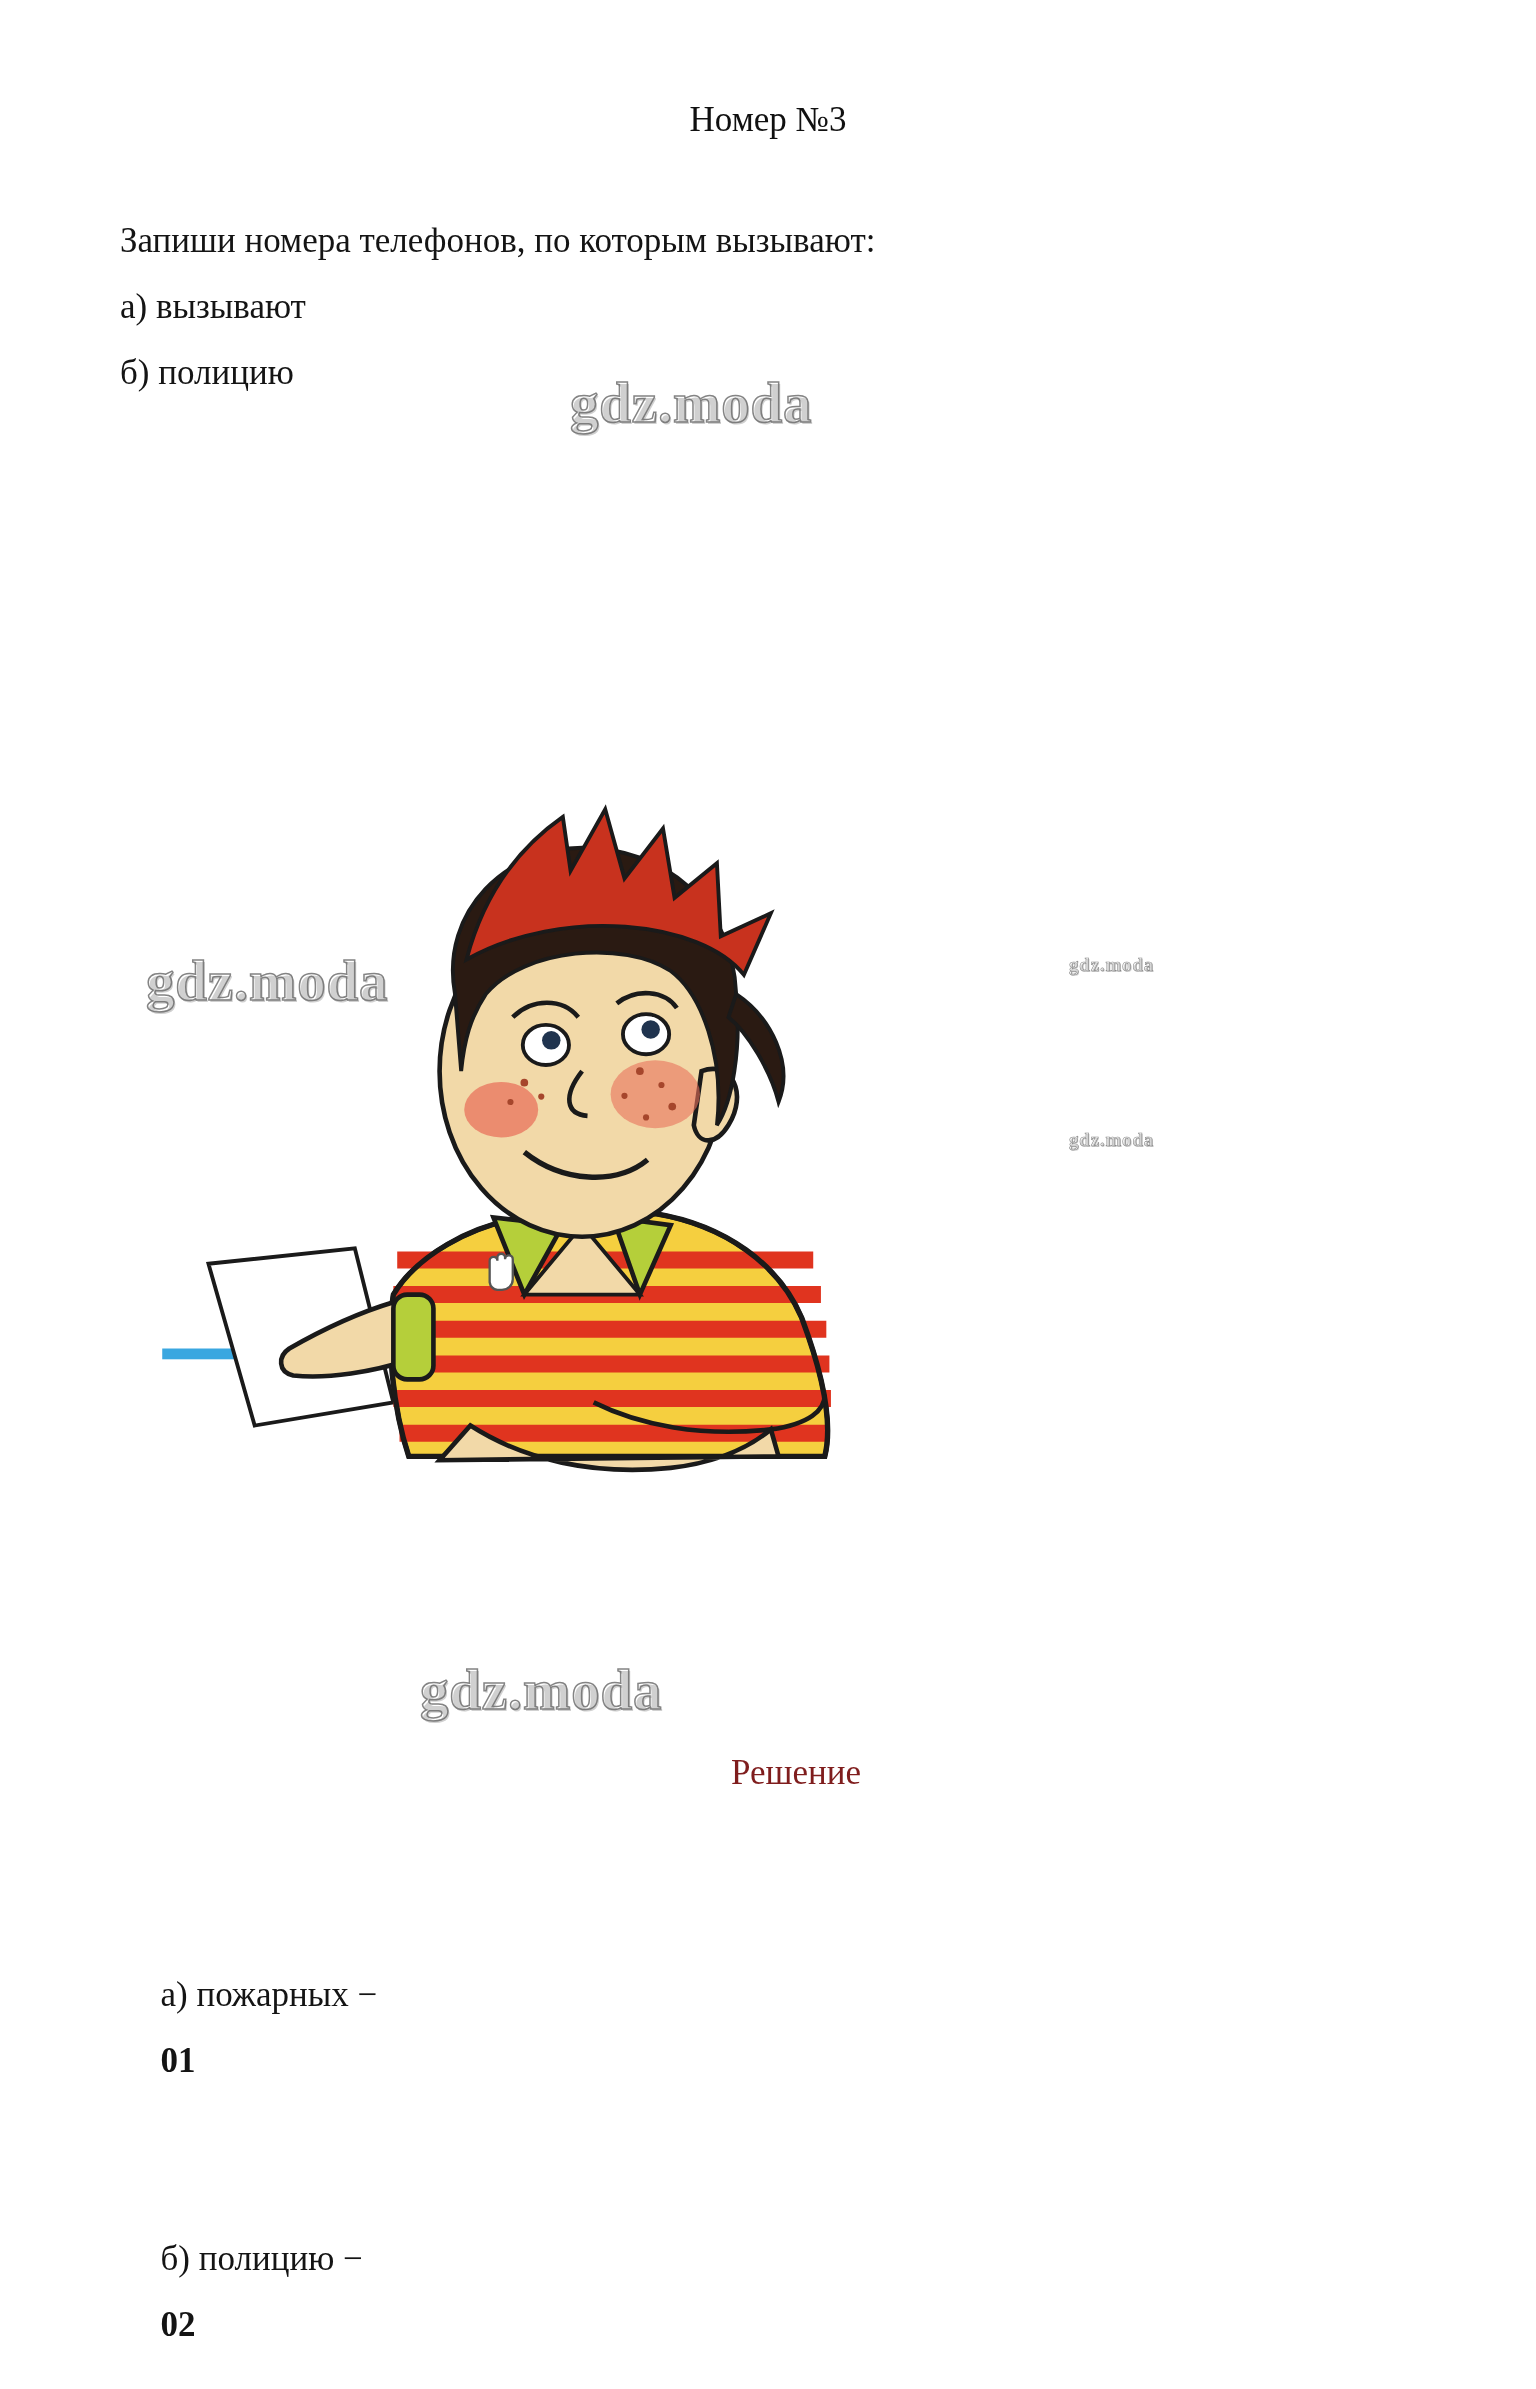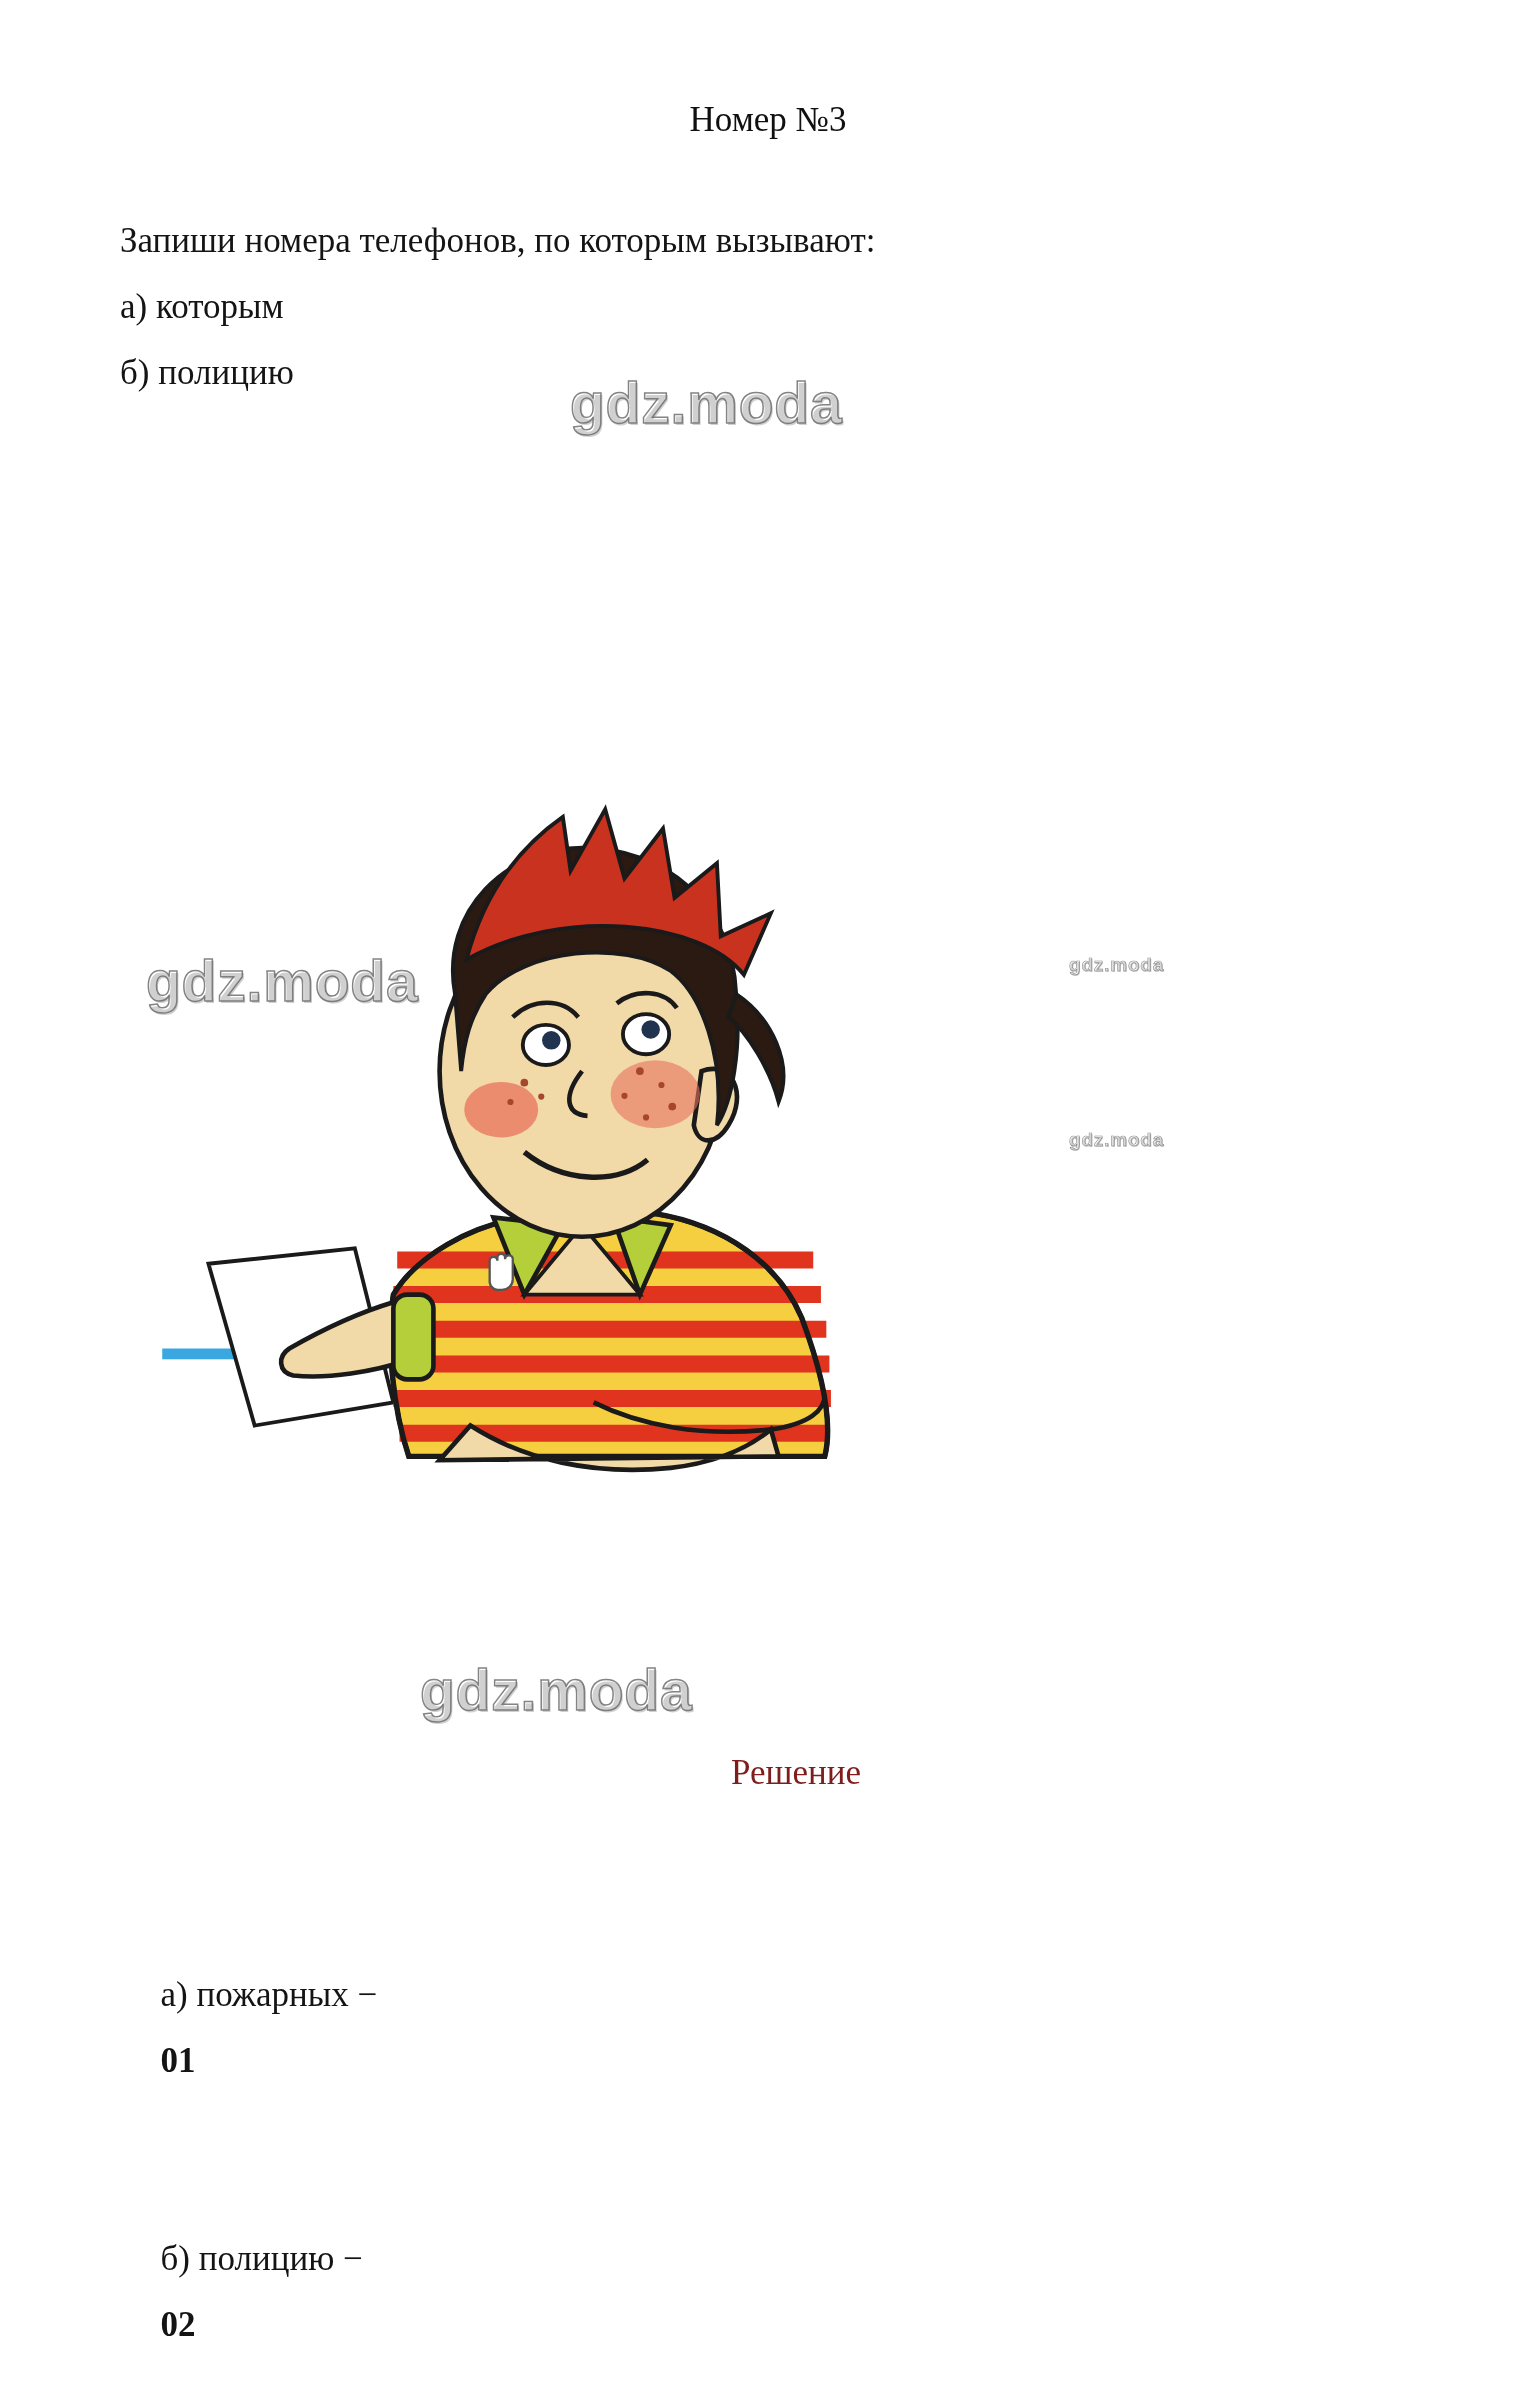--- a/index.html
+++ b/index.html
@@ -72,21 +72,21 @@
     width: 1536px;
     text-align: center;
     font-size: 35px;
     color: #7f1d1d;
     margin-left: 28px;
   }
 
   
   .wm {
     position: absolute;
-    font-family: Liberation Sans, sans-serif;
+    font-family: Liberation Serif, serif;
     font-weight: bold;
     color: rgba(255,255,255,0.0);
     -webkit-text-stroke: 1.5px rgba(110,110,110,0.85);
     text-shadow: 1.5px 1.5px 0 rgba(170,170,170,0.55);
     letter-spacing: 0.8px;
     pointer-events: none;
     user-select: none;
   }
   .wm-top {
     top: 370px;
@@ -123,21 +123,21 @@
 </style>
 </head>
 <body>
 
 <div class="page">
 
   <div class="title">Номер №3</div>
 
   <div class="task-block">
     <div class="task-line">Запиши номера телефонов, по которым вызывают:</div>
-    <div class="task-line">а) которым</div>
+    <div class="task-line">а) вызывают</div>
     <div class="task-line">б) полицию</div>
   </div>
 
   <div class="wm wm-top">gdz.moda</div>
 
   <div class="illus">
     <svg width="1002" height="963" viewBox="0 0 1300 1250" xmlns="http://www.w3.org/2000/svg">
 
       <rect x="0" y="760" width="250" height="14" fill="#3aa7e0"></rect>
 

